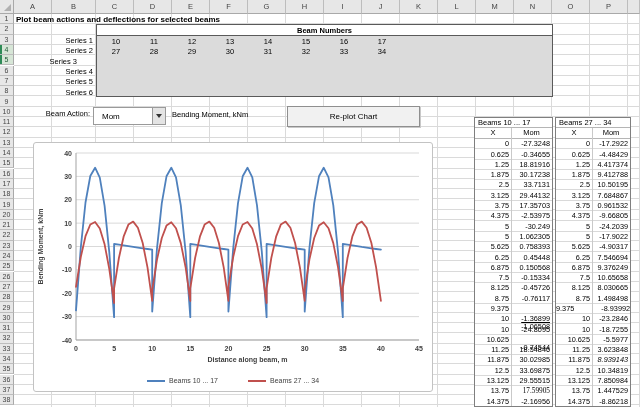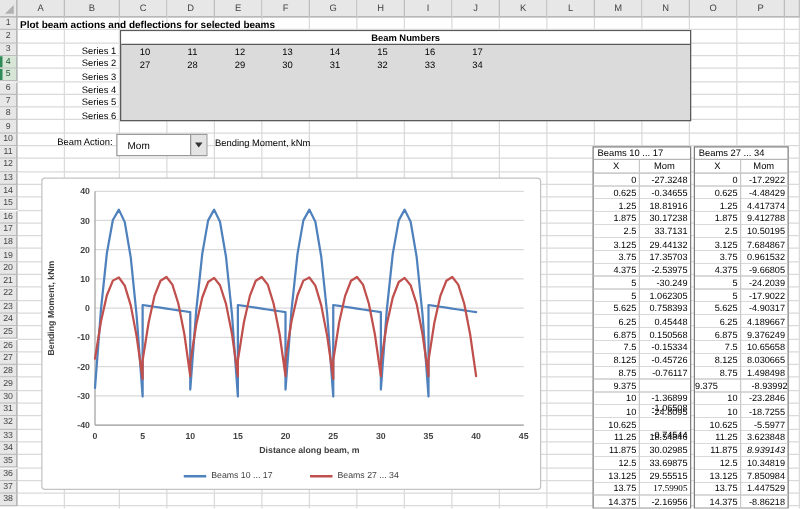--- a/index.html
+++ b/index.html
@@ -122,21 +122,21 @@
       <div class="gl-h" style="top: 383.8px; left: 14px; width: 626px;"></div>
       <div class="gl-h" style="top: 394.1px; left: 14px; width: 626px;"></div>
       <div class="gl-h" style="top: 404.4px; left: 14px; width: 626px;"></div>
     </div>
 
   <div class="celltext title" style="left:16px;top:15px;">Plot beam actions and deflections for selected beams</div>
 
   <div id="series-labels">
       <div class="celltext rightal" style="left: 52px; width: 41px; top: 36.1px;">Series 1</div>
       <div class="celltext rightal" style="left: 52px; width: 41px; top: 46.4px;">Series 2</div>
-      <div class="celltext rightal" style="left: 52px; width: 41px; top: 56.7px;">Series 3</div>
+      <div class="celltext rightal" style="left: 36px; width: 41px; top: 56.7px;">Series 3</div>
       <div class="celltext rightal" style="left: 52px; width: 41px; top: 67px;">Series 4</div>
       <div class="celltext rightal" style="left: 52px; width: 41px; top: 77.3px;">Series 5</div>
       <div class="celltext rightal" style="left: 52px; width: 41px; top: 87.6px;">Series 6</div>
     </div>
 
   <div id="beam-panel">
     <div id="beam-panel-header">Beam Numbers</div>
     <div id="beam-cells">
         <div class="beam-cell" style="left: 0px; top: 12px;">10</div>
         <div class="beam-cell" style="left: 38px; top: 12px;">11</div>
@@ -158,20 +158,23 @@
   </div>
 
   <div class="celltext rightal" style="left:28px;top:109px;width:62px;">Beam Action:</div>
   <div id="combo">
     <span id="combo-value">Mom</span>
     <span id="combo-arrow">
         <i></i>
       </span>
   </div>
   <div class="celltext" style="left:172px;top:110px;">Bending Moment, kNm</div>
+  <div id="replot-btn">
+    <span>Re-plot Chart</span>
+  </div>
 
   <div id="chart">
     <svg id="chartsvg" width="398" height="248" viewBox="0 0 398 248">
         <line x1="42" x2="385" y1="197" y2="197" stroke="#d9d9d9" stroke-width="1"></line>
         <line x1="42" x2="385" y1="173.625" y2="173.625" stroke="#d9d9d9" stroke-width="1"></line>
         <line x1="42" x2="385" y1="150.25" y2="150.25" stroke="#d9d9d9" stroke-width="1"></line>
         <line x1="42" x2="385" y1="126.875" y2="126.875" stroke="#d9d9d9" stroke-width="1"></line>
         <line x1="42" x2="385" y1="103.5" y2="103.5" stroke="#d9d9d9" stroke-width="1"></line>
         <line x1="42" x2="385" y1="80.125" y2="80.125" stroke="#d9d9d9" stroke-width="1"></line>
         <line x1="42" x2="385" y1="56.75" y2="56.75" stroke="#d9d9d9" stroke-width="1"></line>
@@ -286,21 +289,21 @@
           <div class="dt-row">
             <span style="width: 36px;">8.75</span>
             <span style="flex: 1 1 0%;">-0.76117</span>
           </div>
           <div class="dt-row">
             <span style="width: 36px;">9.375</span>
             <span style="flex: 1 1 0%; margin-top: 36px;">-1.06508</span>
           </div>
           <div class="dt-row">
             <span style="width: 36px;">10</span>
-            <span style="flex: 1 1 0%;">-1.36899</span>
+            <span style="flex: 1 1 0%; text-decoration: underline;">-1.36899</span>
           </div>
           <div class="dt-row">
             <span style="width: 36px;">10</span>
             <span style="flex: 1 1 0%;">-24.8095</span>
           </div>
           <div class="dt-row">
             <span style="width: 36px;">10.625</span>
             <span style="flex: 1 1 0%; margin-top: 16px;">-0.74544</span>
           </div>
           <div class="dt-row">
@@ -376,21 +379,21 @@
           <div class="dt-row">
             <span style="width: 36px;">5</span>
             <span style="flex: 1 1 0%;">-17.9022</span>
           </div>
           <div class="dt-row">
             <span style="width: 36px;">5.625</span>
             <span style="flex: 1 1 0%;">-4.90317</span>
           </div>
           <div class="dt-row">
             <span style="width: 36px;">6.25</span>
-            <span style="flex: 1 1 0%;">4.189667</span>
+            <span style="flex: 1 1 0%;">7.546694</span>
           </div>
           <div class="dt-row">
             <span style="width: 36px;">6.875</span>
             <span style="flex: 1 1 0%;">9.376249</span>
           </div>
           <div class="dt-row">
             <span style="width: 36px;">7.5</span>
             <span style="flex: 1 1 0%;">10.65658</span>
           </div>
           <div class="dt-row">

